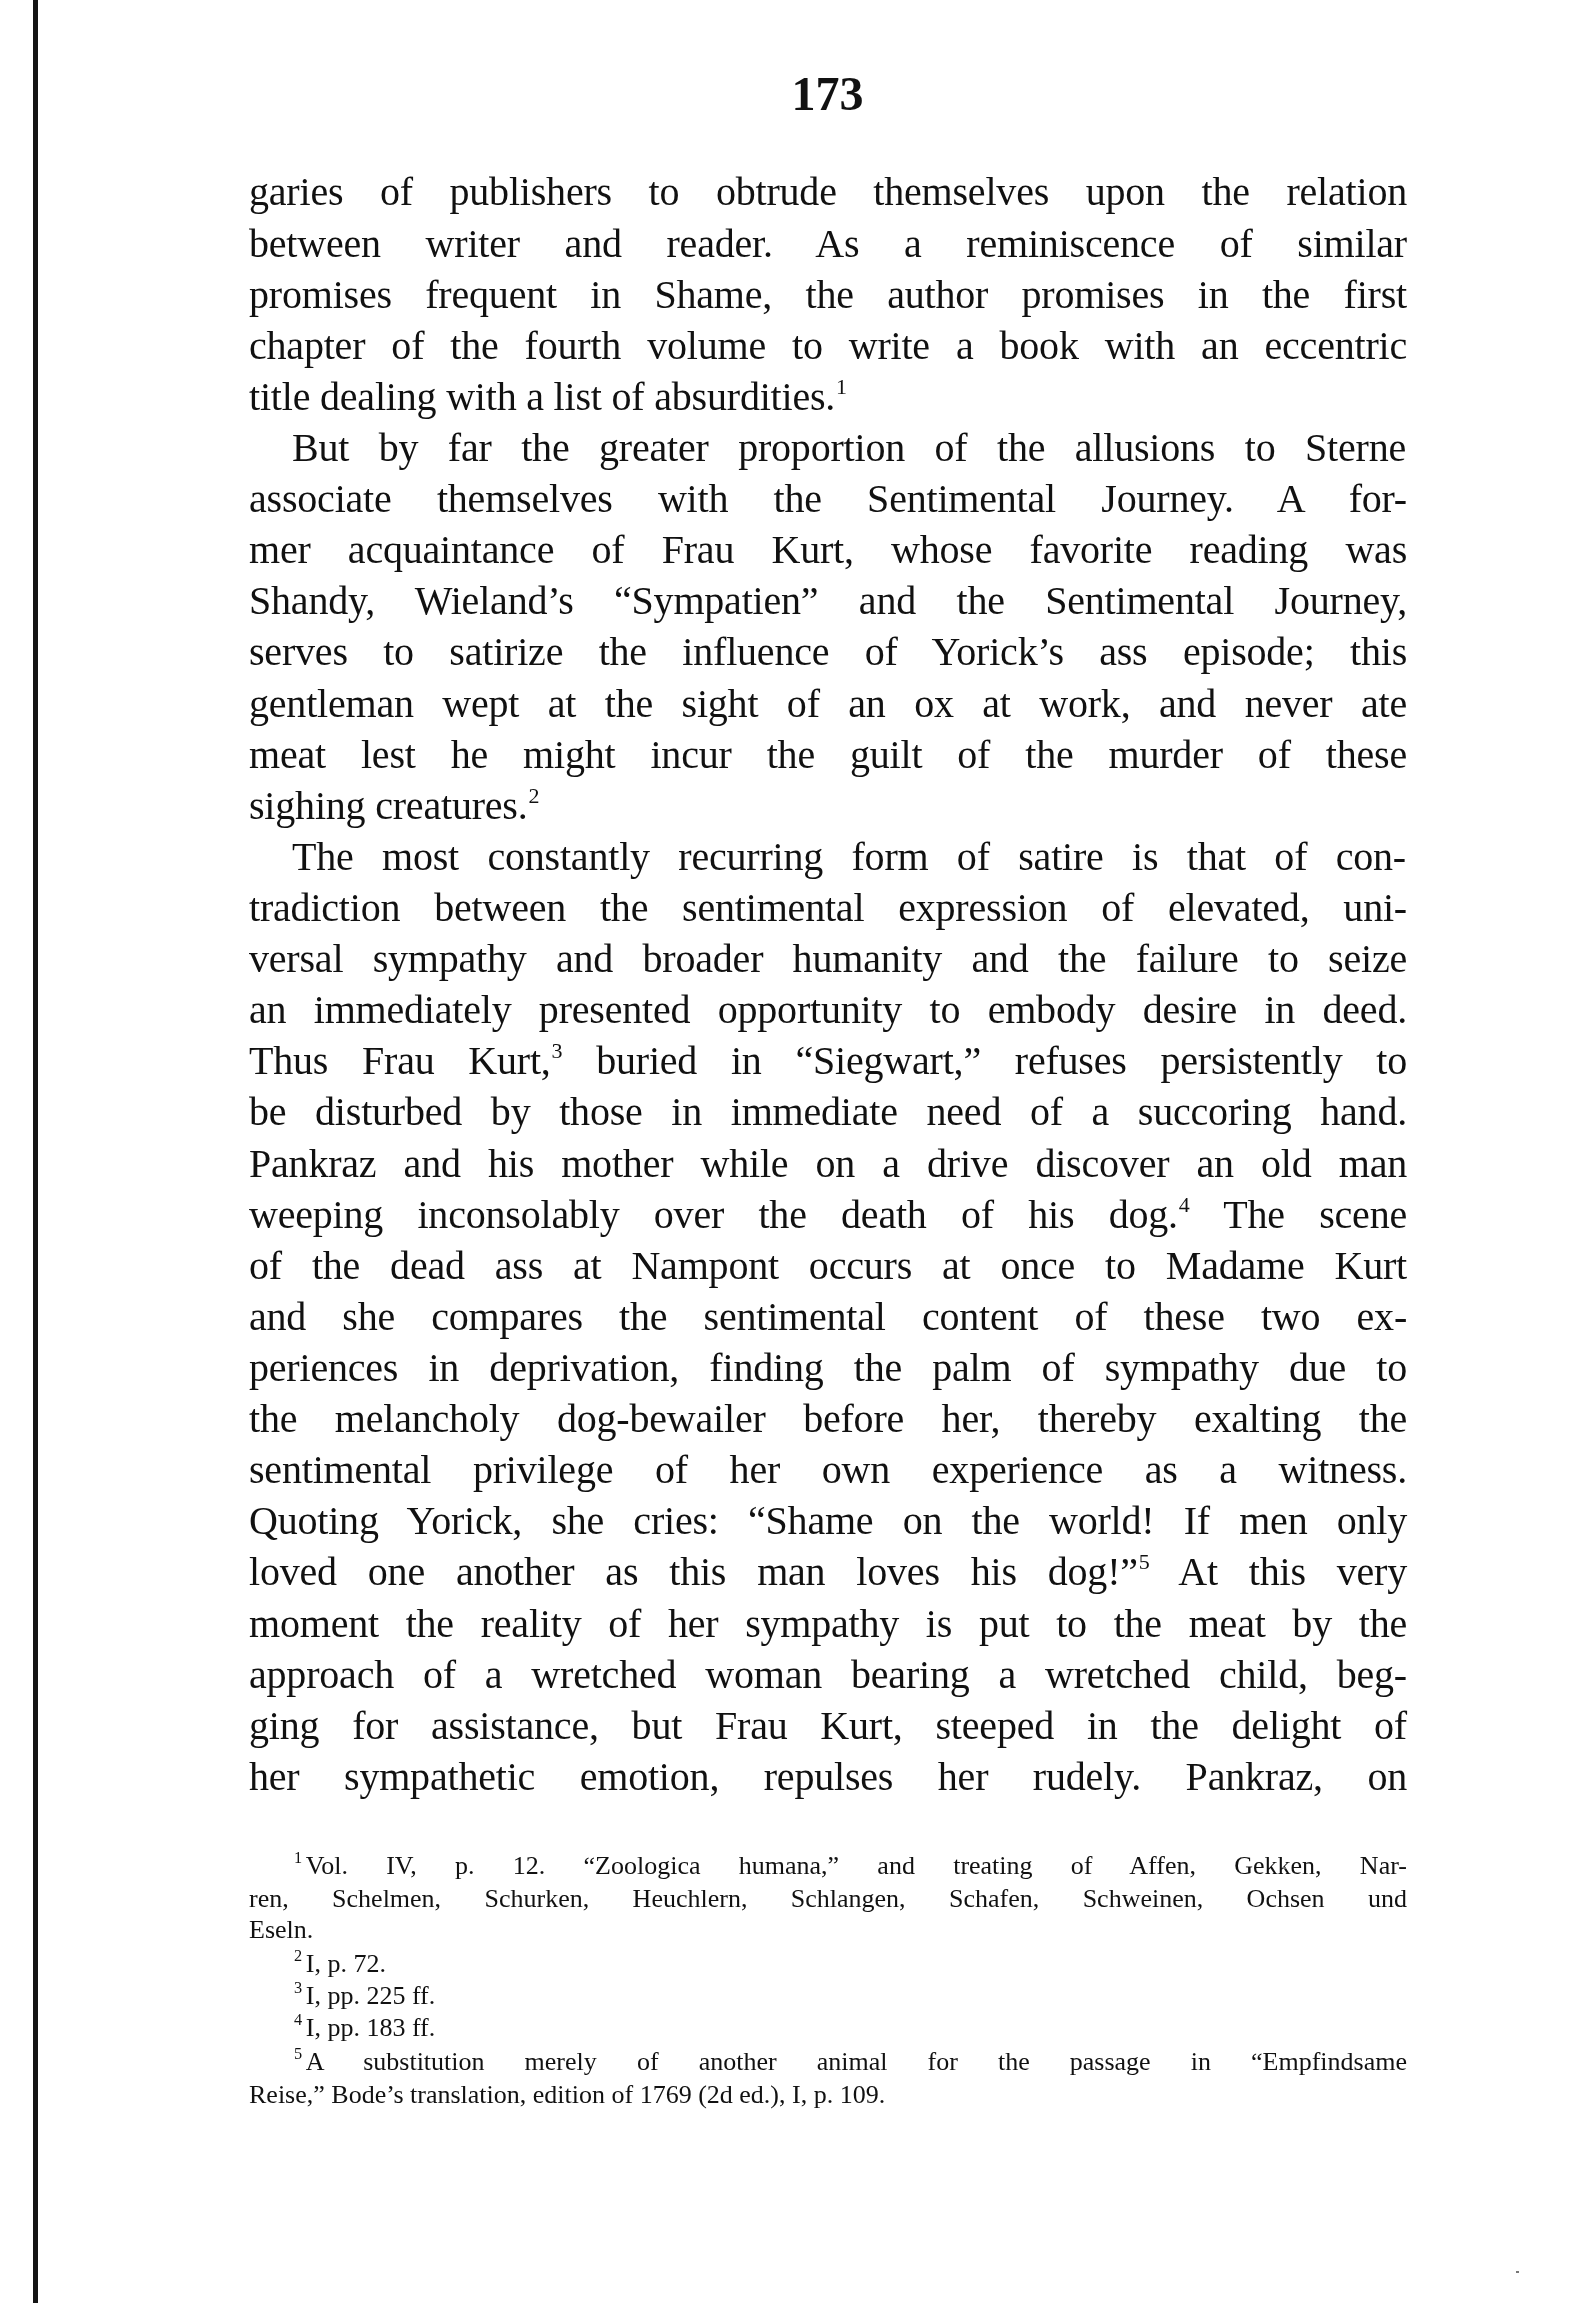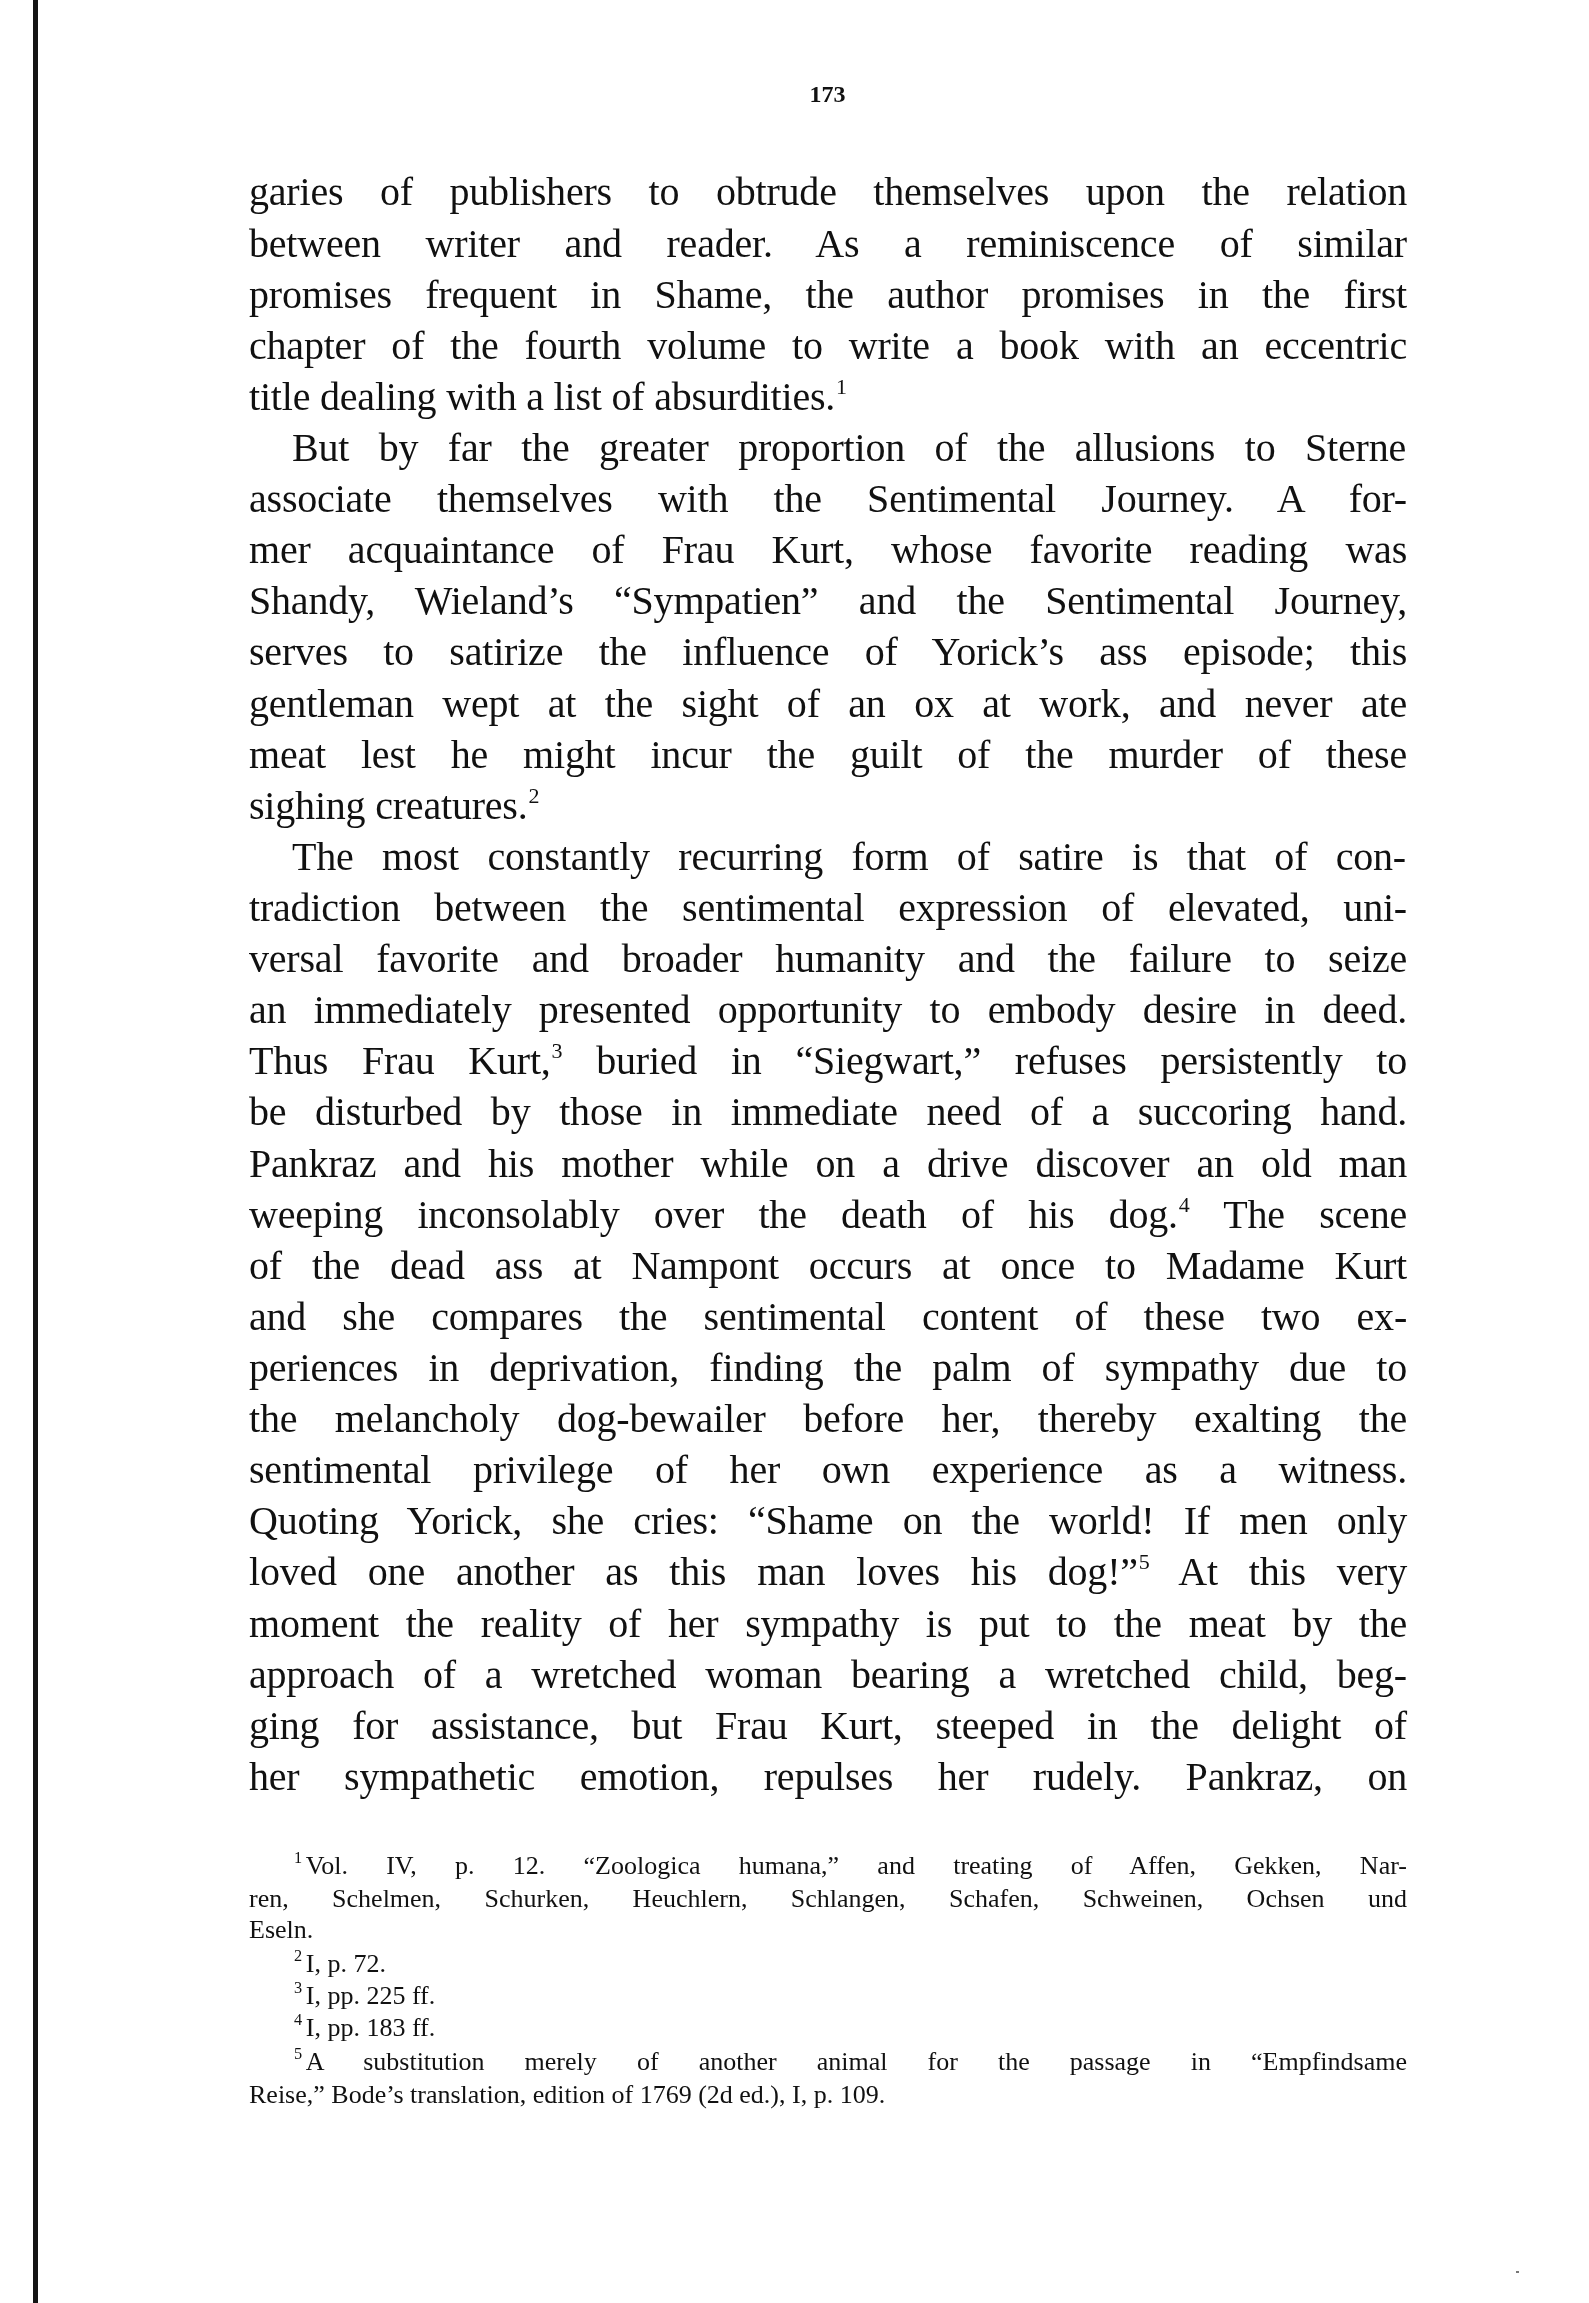--- a/index.html
+++ b/index.html
@@ -22,21 +22,21 @@
     width: 5.4px;
     height: 2303px;
     background: #141414;
   }
   .page-number {
     position: absolute;
     left: 737px;
     width: 181px;
     top: 76px;
     text-align: center;
-    font-size: 24px;
+    font-size: 48px;
     line-height: 36px;
     font-weight: bold;
   }
   .body-text {
     position: absolute;
     left: 249px;
     top: 0;
     width: 1158px;
   }
   .line {
@@ -120,21 +120,21 @@
     <div class="line indent" style="top: 422px;"><span>But by far the greater proportion of the allusions to Sterne</span></div>
     <div class="line" style="top: 473px;"><span>associate themselves with the Sentimental Journey.  A for-</span></div>
     <div class="line" style="top: 524px;"><span>mer acquaintance of Frau Kurt, whose favorite reading was</span></div>
     <div class="line" style="top: 575px;"><span>Shandy, Wieland’s “Sympatien” and the Sentimental Journey,</span></div>
     <div class="line" style="top: 626px;"><span>serves to satirize the influence of Yorick’s ass episode; this</span></div>
     <div class="line" style="top: 678px;"><span>gentleman wept at the sight of an ox at work, and never ate</span></div>
     <div class="line" style="top: 729px;"><span>meat lest he might incur the guilt of the murder of these</span></div>
     <div class="line last" style="top: 780px;"><span>sighing creatures.</span><sup class="fn-ref">2</sup></div>
     <div class="line indent" style="top: 831px;"><span>The most constantly recurring form of satire is that of con-</span></div>
     <div class="line" style="top: 882px;"><span>tradiction between the sentimental expression of elevated, uni-</span></div>
-    <div class="line" style="top: 933px;"><span>versal favorite and broader humanity and the failure to seize</span></div>
+    <div class="line" style="top: 933px;"><span>versal sympathy and broader humanity and the failure to seize</span></div>
     <div class="line" style="top: 984px;"><span>an immediately presented opportunity to embody desire in deed.</span></div>
     <div class="line" style="top: 1035px;"><span>Thus Frau Kurt,</span><sup class="fn-ref">3</sup><span> buried in “Siegwart,” refuses persistently to</span></div>
     <div class="line" style="top: 1086px;"><span>be disturbed by those in immediate need of a succoring hand.</span></div>
     <div class="line" style="top: 1138px;"><span>Pankraz and his mother while on a drive discover an old man</span></div>
     <div class="line" style="top: 1189px;"><span>weeping inconsolably over the death of his dog.</span><sup class="fn-ref">4</sup><span>  The scene</span></div>
     <div class="line" style="top: 1240px;"><span>of the dead ass at Nampont occurs at once to Madame Kurt</span></div>
     <div class="line" style="top: 1291px;"><span>and she compares the sentimental content of these two ex-</span></div>
     <div class="line" style="top: 1342px;"><span>periences in deprivation, finding the palm of sympathy due to</span></div>
     <div class="line" style="top: 1393px;"><span>the melancholy dog-bewailer before her, thereby exalting the</span></div>
     <div class="line" style="top: 1444px;"><span>sentimental privilege of her own experience as a witness.</span></div>

